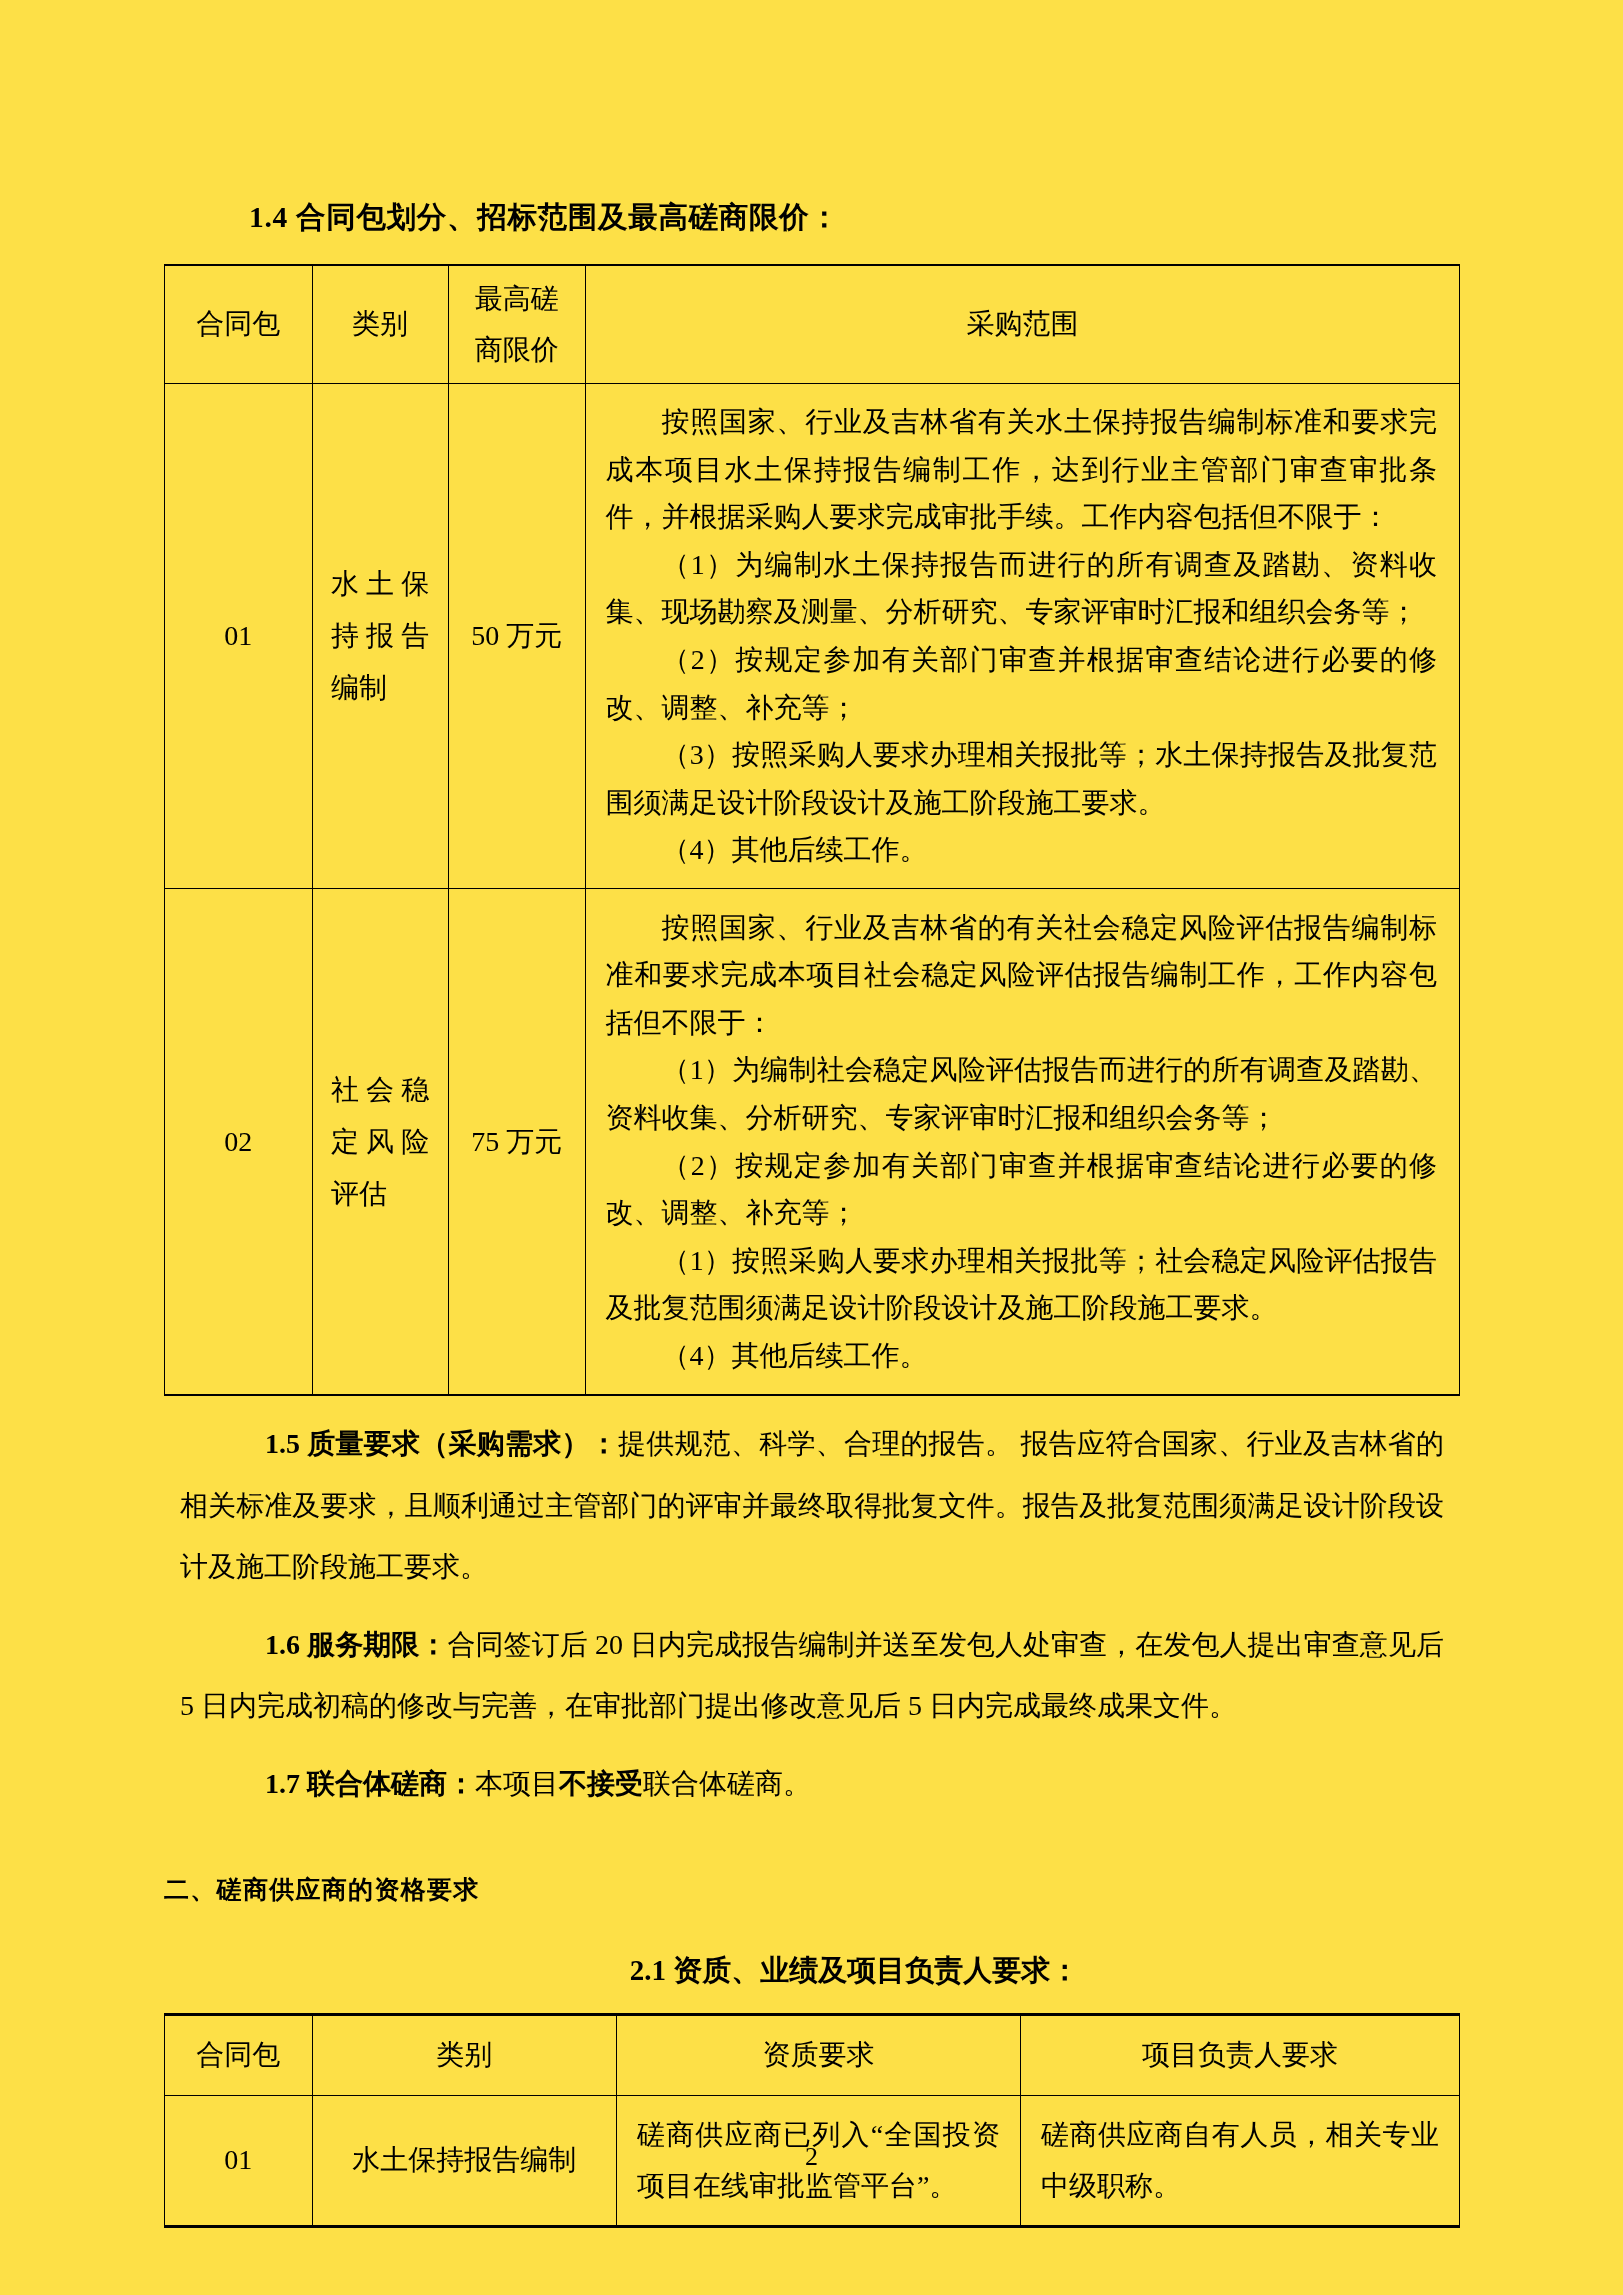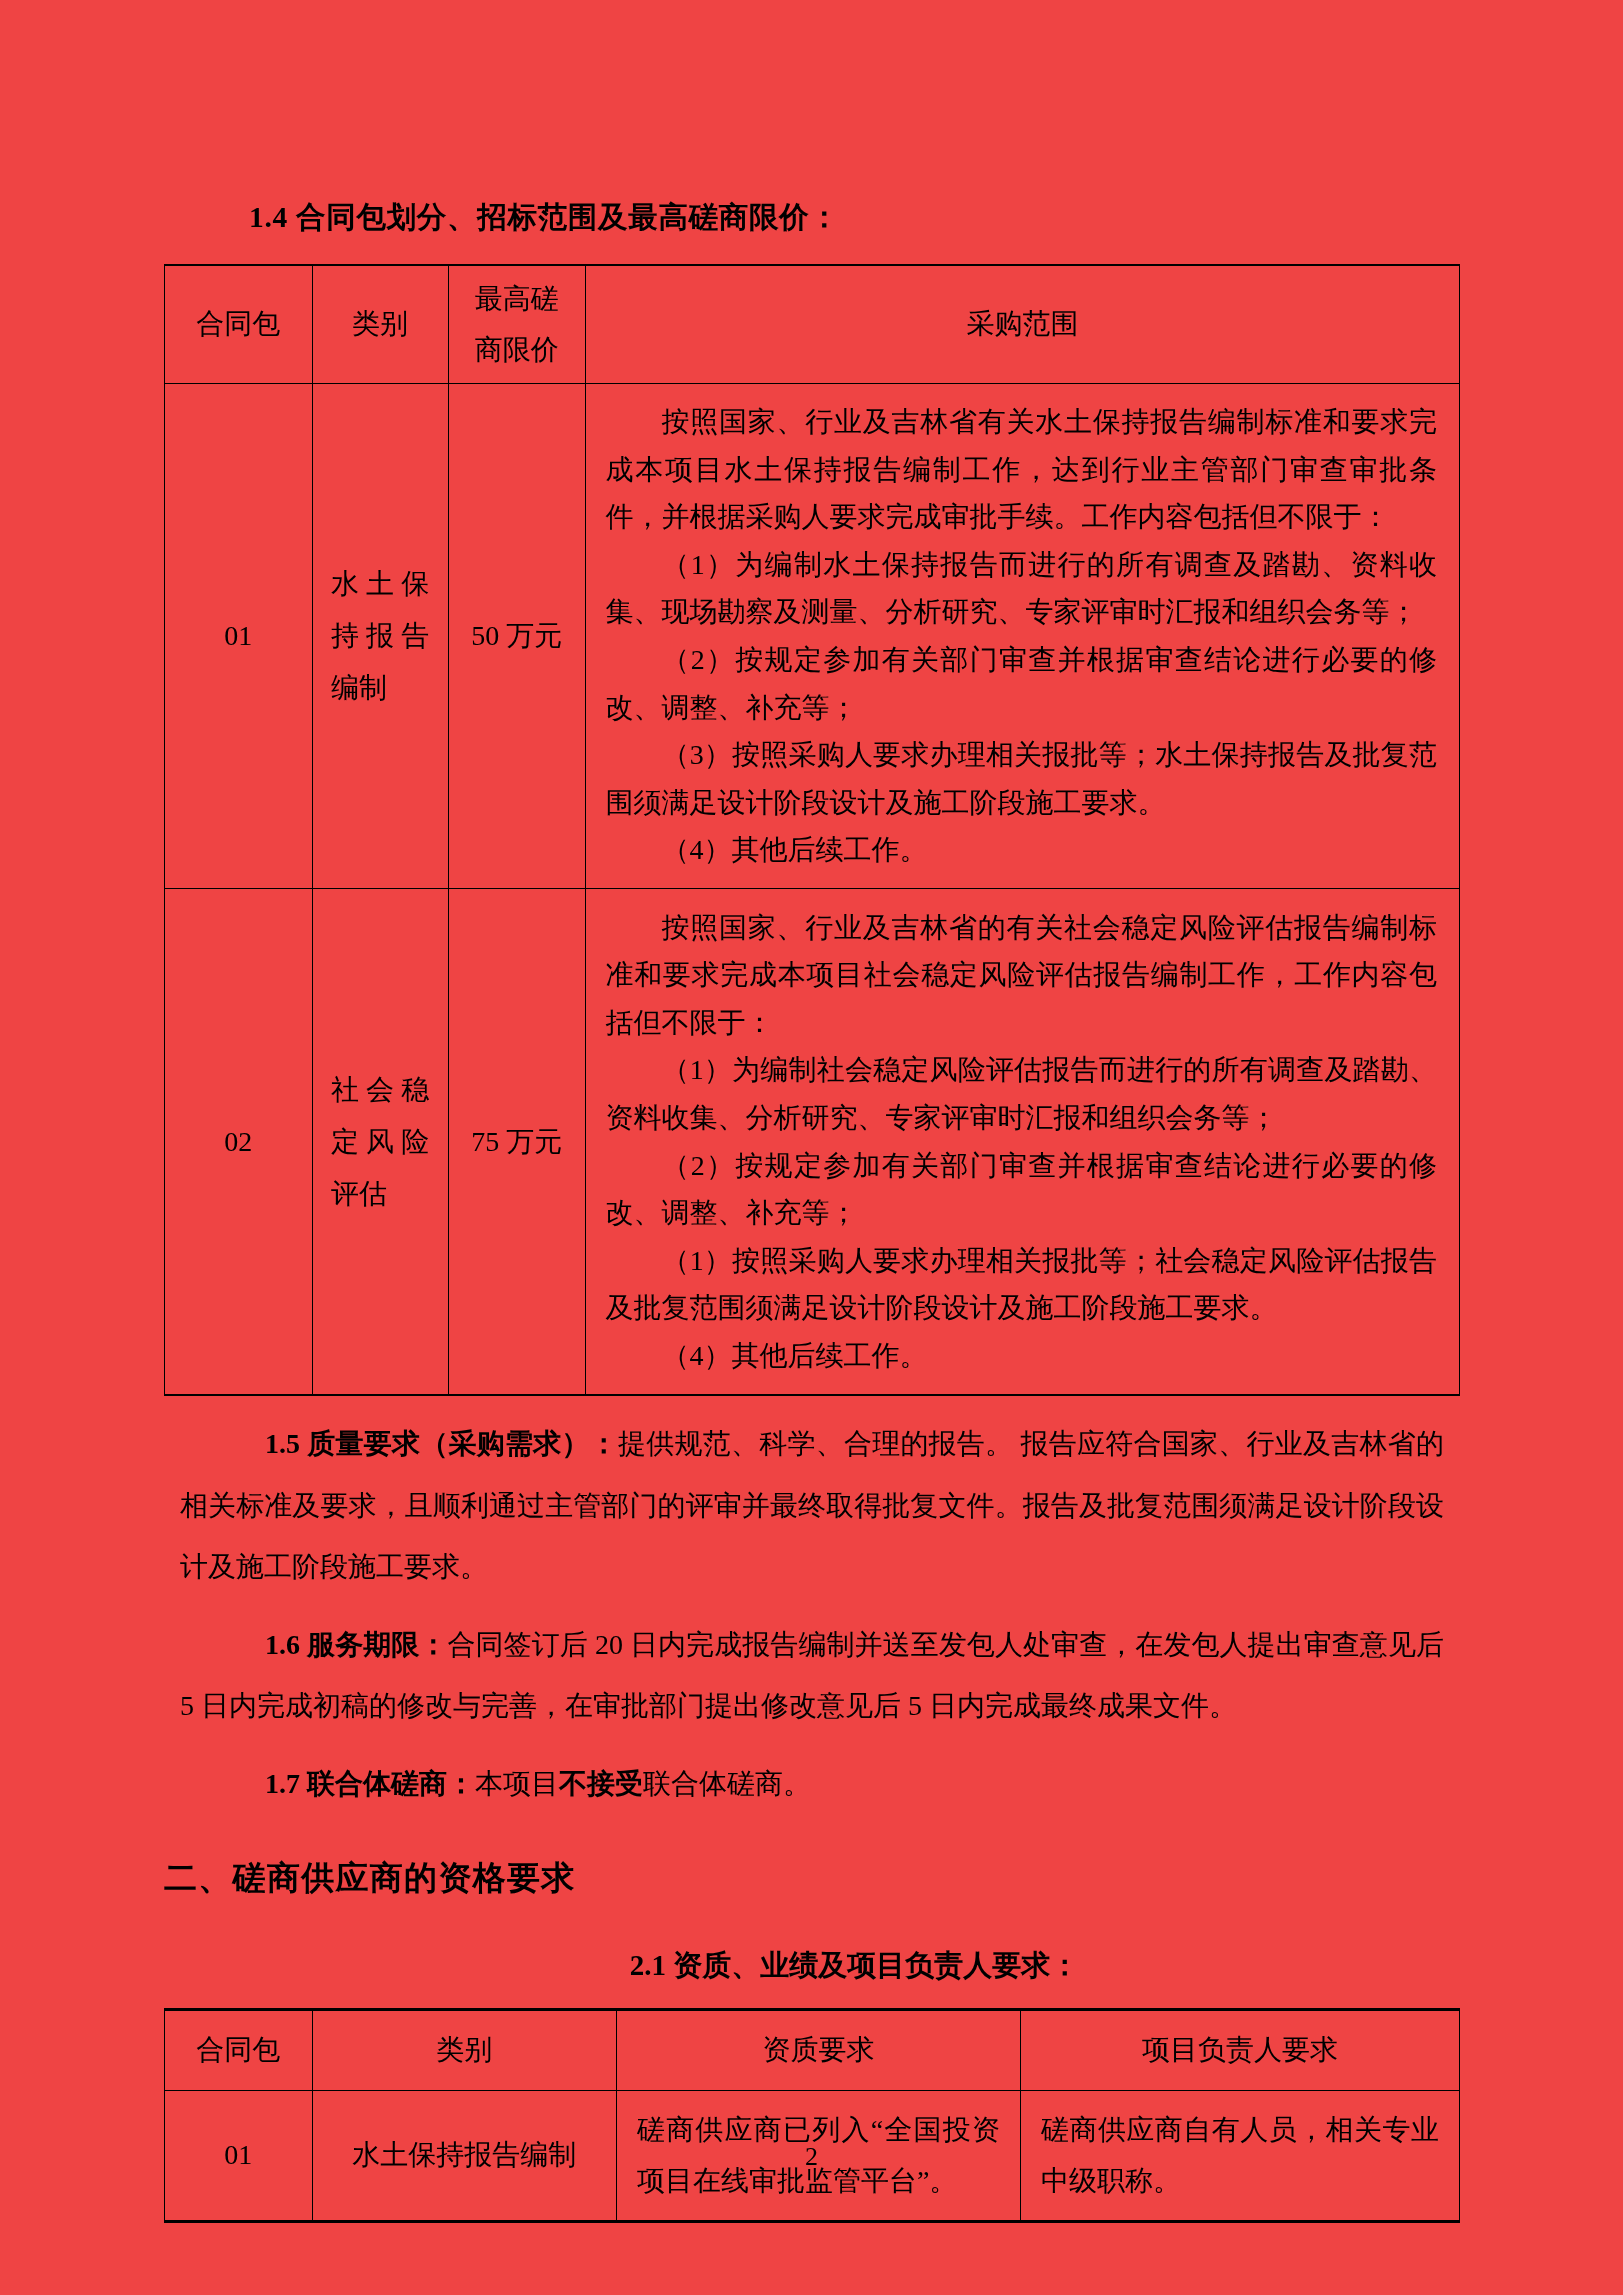--- a/index.html
+++ b/index.html
@@ -1,42 +1,42 @@
 <!DOCTYPE html>
 <html style="font-size:10.5px"><head>
 <meta charset="utf-8">
 <style>
   html, body { margin: 0; padding: 0; background: #888; }
   .page {
     position: relative;
     width: 1623px;
     height: 2295px;
     margin: 0 auto;
-    background: #ef4444;
+    background: #fde047;
     color: #000000;
     font-family: "Liberation Serif", "DejaVu Serif", serif;
     overflow: hidden;
   }
   .content {
     position: absolute;
     left: 164px;
     top: 0;
     width: 1296px;
   }
   
   .h-14 {
     margin: 198px 0 26px 0;
     font-size: 29.5px;
     font-weight: bold;
     text-indent: 85px;
     letter-spacing: 0.7px;
   }
   .h-sec2 {
-    margin: 41px 0 0 0;
-    font-size: 33px;
+    margin: 58px 0 0 0;
+    font-size: 25px;
     font-weight: bold;
     letter-spacing: 1.3px;
   }
   .h-21 {
     margin: 45px 0 22px 0;
     font-size: 29px;
     font-weight: bold;
     text-indent: 85px;
     text-align: center;
   }

